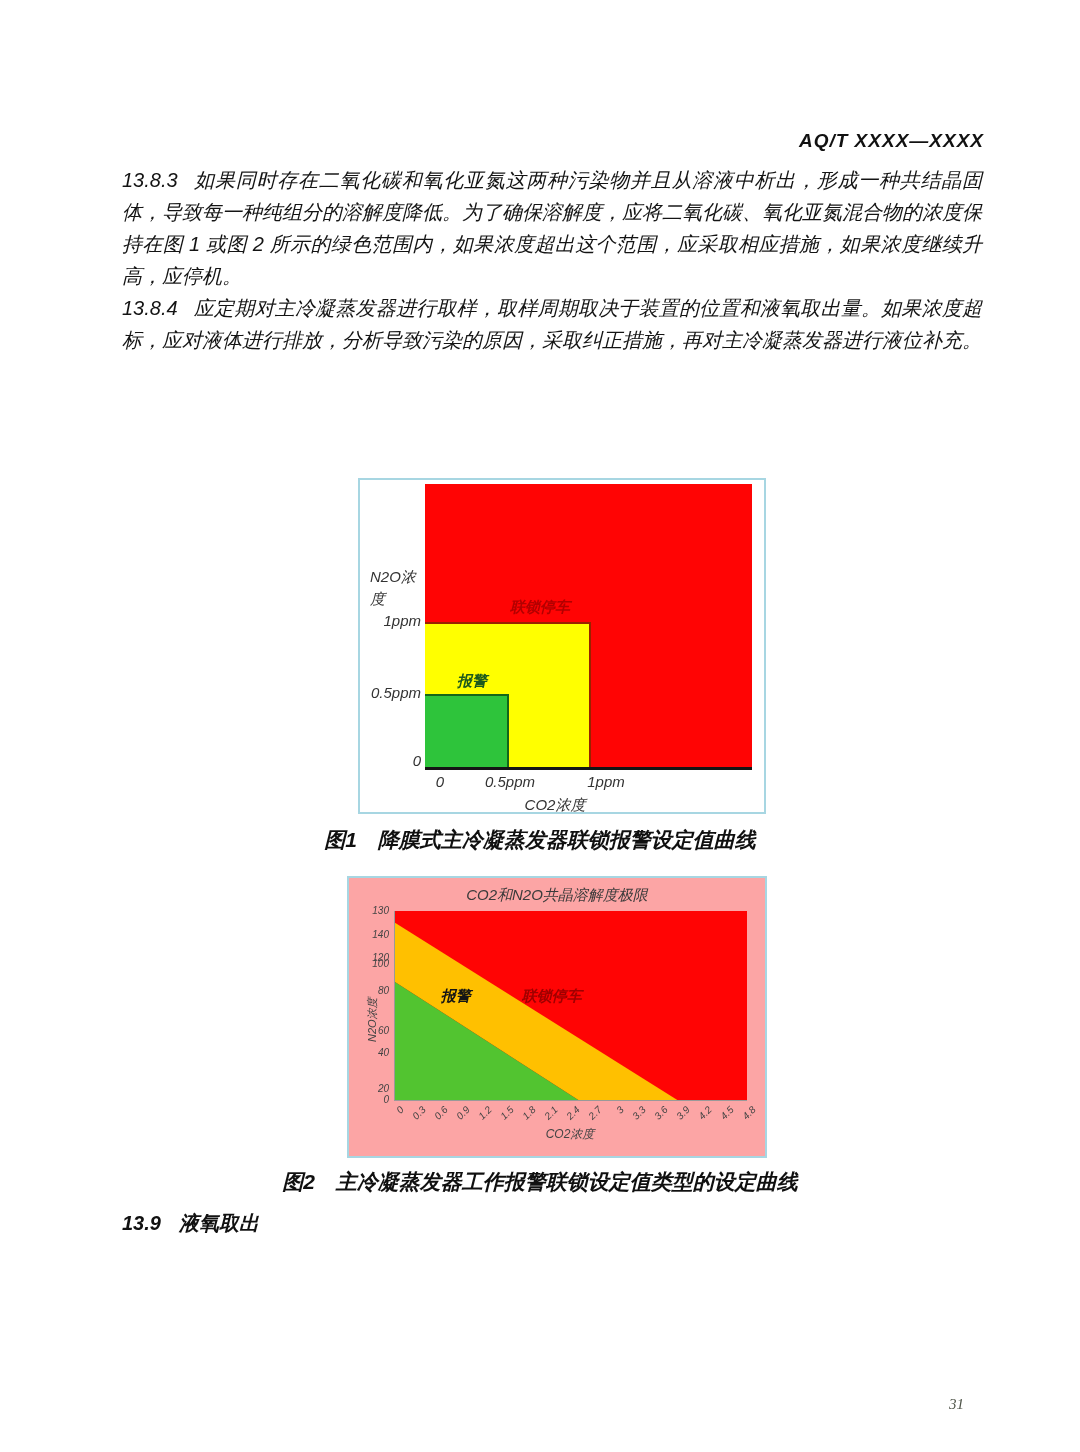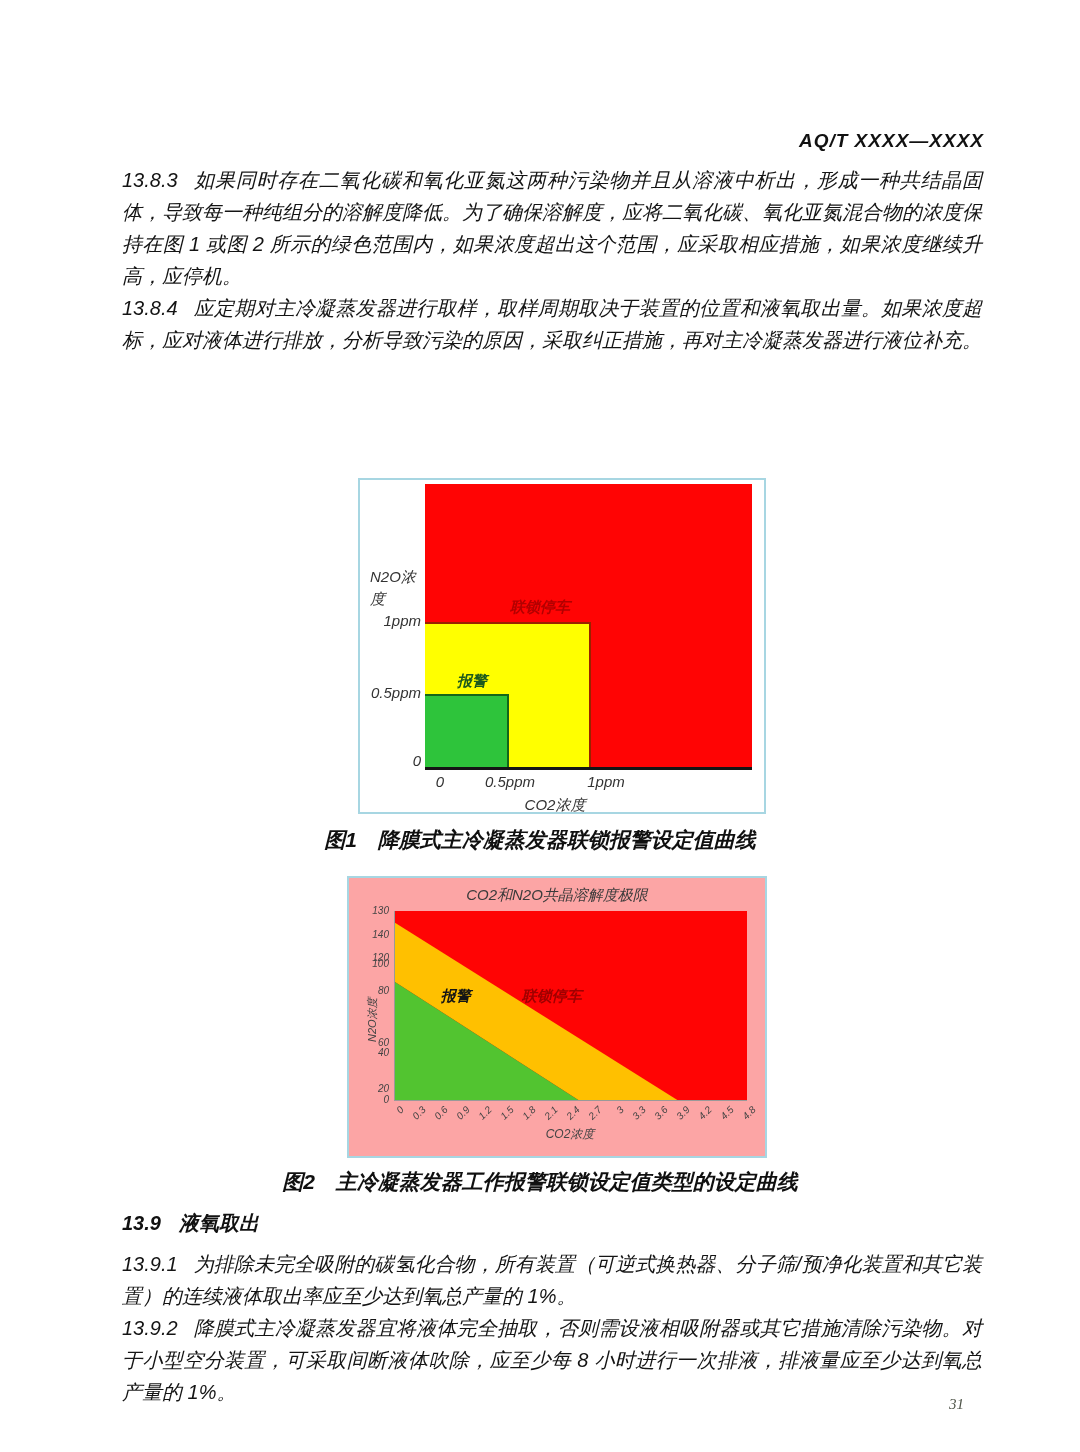--- a/index.html
+++ b/index.html
@@ -100,21 +100,21 @@
         <polygon fill="#52C430" points="0,60 250.00000000000003,160 0,160"></polygon>
       </svg>
       <span class="f2-lab-alarm">报警</span>
       <span class="f2-lab-trip">联锁停车</span>
     </div>
     <div class="f2-ylab">N2O浓度</div>
     <div>
         <span class="f2ytick" style="top: 216px;">0</span>
         <span class="f2ytick" style="top: 205px;">20</span>
         <span class="f2ytick" style="top: 168.75px;">40</span>
-        <span class="f2ytick" style="top: 159px;">60</span>
+        <span class="f2ytick" style="top: 147px;">60</span>
         <span class="f2ytick" style="top: 107px;">80</span>
         <span class="f2ytick" style="top: 80px;">100</span>
         <span class="f2ytick" style="top: 74.25px;">120</span>
         <span class="f2ytick" style="top: 50.625px;">140</span>
         <span class="f2ytick" style="top: 27px;">130</span>
       </div>
     <div>
         <span class="f2xtick" style="left: 49px;">0</span>
         <span class="f2xtick" style="left: 71px;">0.3</span>
         <span class="f2xtick" style="left: 93px;">0.6</span>
@@ -135,20 +135,16 @@
       </div>
     <div class="f2-xlab">CO2浓度</div>
   </div>
 
   <div class="caption" id="cap2">图2　主冷凝蒸发器工作报警联锁设定值类型的设定曲线</div>
 
   <div class="sechead">
     <span class="cnum">13.9</span><span>液氧取出</span>
   </div>
 
-  <div class="tb" id="tb2">
-    <p class="para"><span class="cnum">13.9.1</span><span>为排除未完全吸附的碳氢化合物，所有装置（可逆式换热器、分子筛/预净化装置和其它装置）的连续液体取出率应至少达到氧总产量的 1%。</span></p>
-    <p class="para"><span class="cnum">13.9.2</span><span>降膜式主冷凝蒸发器宜将液体完全抽取，否则需设液相吸附器或其它措施清除污染物。对于小型空分装置，可采取间断液体吹除，应至少每 8 小时进行一次排液，排液量应至少达到氧总产量的 1%。</span></p>
-  </div>
 
   <div class="pagenum">31</div>
 
 </div>
 
 </body></html>

